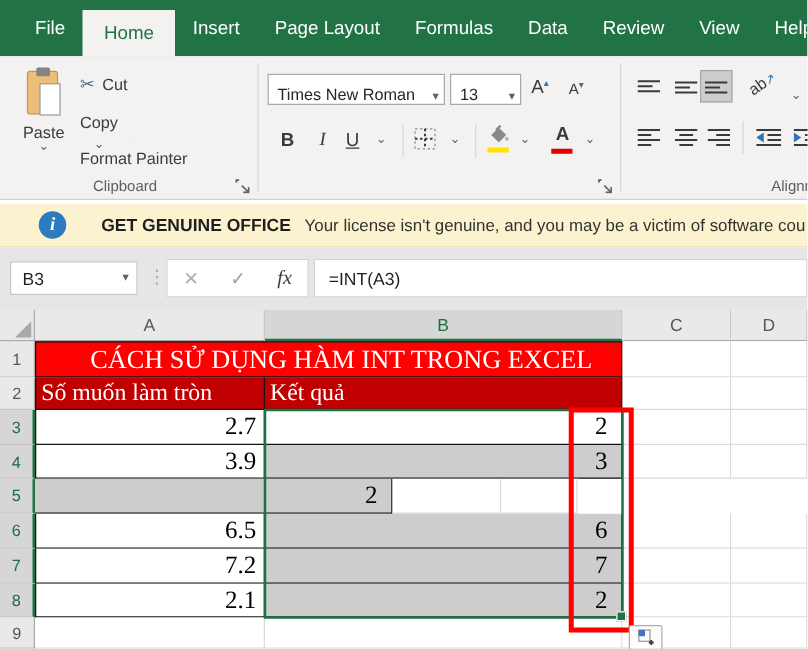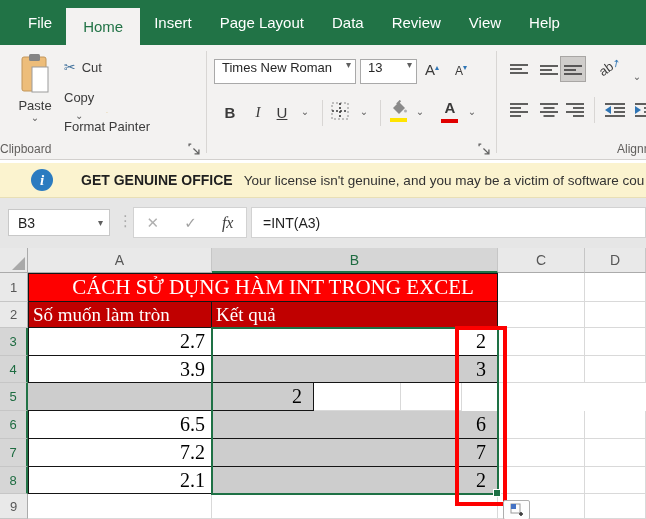--- a/index.html
+++ b/index.html
@@ -11,28 +11,28 @@
   
   .tabbar{position:absolute;left:0;top:0;width:646px;height:45px;background:#217346;
           display:flex;align-items:flex-start;padding-left:14px;}
   .tab{height:45px;line-height:45px;padding:0 14px;color:#fff;font-size:15px;cursor:default;white-space:nowrap;}
   .tab.active{background:#f3f2f1;color:#217346;height:37px;line-height:37px;margin-top:8px;padding:0 17px;}
 
   
   .ribbon{position:absolute;left:0;top:45px;width:646px;height:115px;background:#f3f2f1;
           border-bottom:1px solid #d2d0ce;color:#3b3b3b;font-size:13px;}
   .vdiv{position:absolute;top:6px;height:102px;width:1px;background:#d8d6d4;}
-  .grouplabel{position:absolute;bottom:3px;font-size:12px;color:#605e5c;}
+  .grouplabel{position:absolute;bottom:3px;font-size:12px;color:#605e5c;text-align:center;}
   .launcher{position:absolute;bottom:4px;width:12px;height:12px;}
   .rlabel{font-size:13px;color:#3b3b3b;}
   .chev{color:#5f5f5f;font-size:10px;line-height:10px;}
   .pastebtn{position:absolute;left:10px;top:8px;width:50px;height:92px;text-align:center;}
   .cliprow{position:absolute;left:64px;height:22px;display:flex;align-items:center;gap:6px;white-space:nowrap;}
   .combo{position:absolute;top:14px;height:25px;background:#fff;border:1px solid #a9a9a9;
-         display:flex;align-items:flex-start;padding:0 4px 0 7px;font-size:13px;color:#262626;}
+         display:flex;align-items:flex-end;padding:0 4px 0 7px;font-size:13px;color:#262626;}
   .combo .chev{margin-left:auto;}
   .fbtn{position:absolute;top:53px;height:26px;display:flex;align-items:flex-end;padding-bottom:3px;justify-content:center;}
   .bld{font-weight:bold;font-size:15px;color:#3a3a3a;}
   .ita{font-style:italic;font-family:"Liberation Serif",serif;font-size:15px;color:#3a3a3a;}
   .und{text-decoration:underline;font-size:15px;color:#3a3a3a;}
   .colorbar{position:absolute;width:17px;height:4px;left:0;bottom:0;}
   .alignicon{position:absolute;width:26px;height:26px;display:flex;align-items:center;justify-content:center;}
   .alignicon.selected{background:#cfcdcb;border:1px solid #a8a6a4;}
   svg line{stroke:#3a3a3a;stroke-width:1.6;}
 
@@ -94,20 +94,21 @@
 </head>
 <body>
 
 <div id="app">
 
   <div class="tabbar">
     <div class="tab">File</div>
     <div class="tab active">Home</div>
     <div class="tab">Insert</div>
     <div class="tab">Page Layout</div>
+    <div class="tab">Formulas</div>
     <div class="tab">Data</div>
     <div class="tab">Review</div>
     <div class="tab">View</div>
     <div class="tab">Help</div>
   </div>
 
   <div class="ribbon">
 
     <div class="pastebtn">
       <svg width="32" height="42" viewBox="0 0 32 42">

